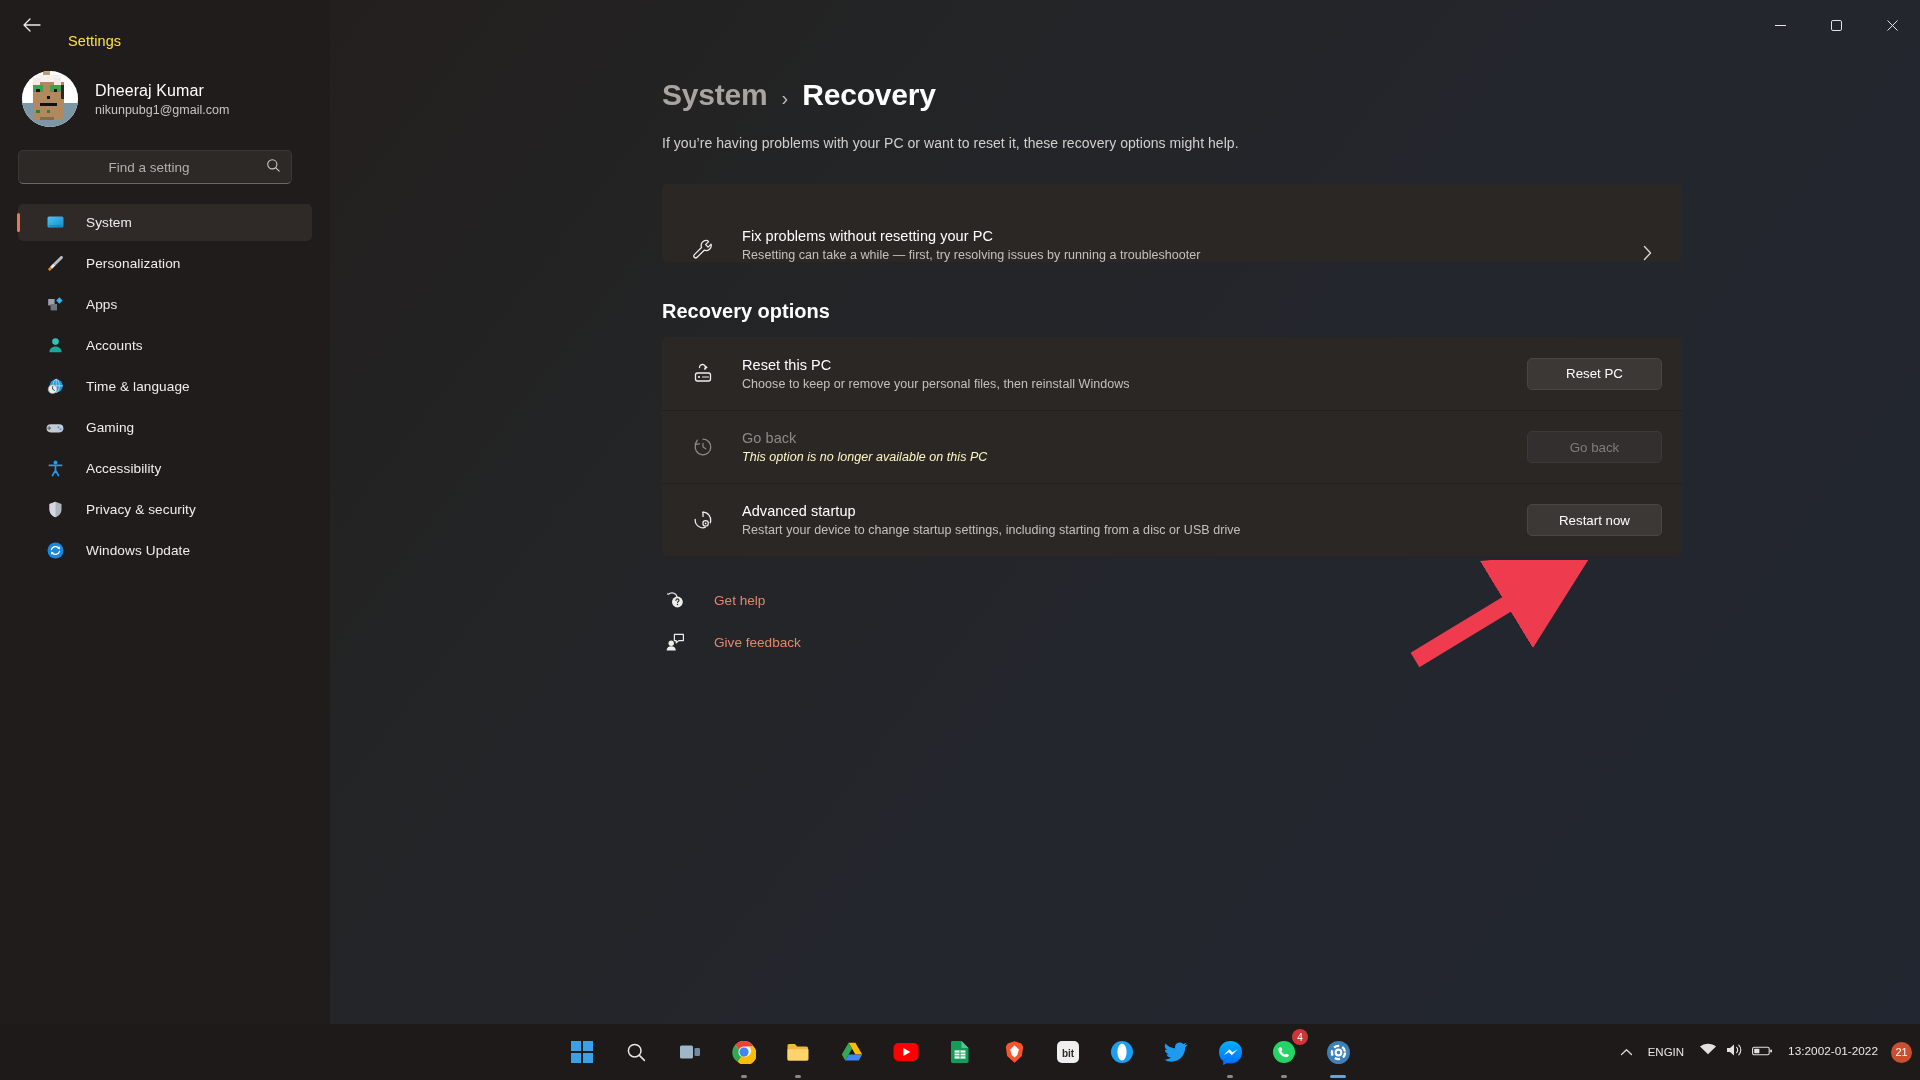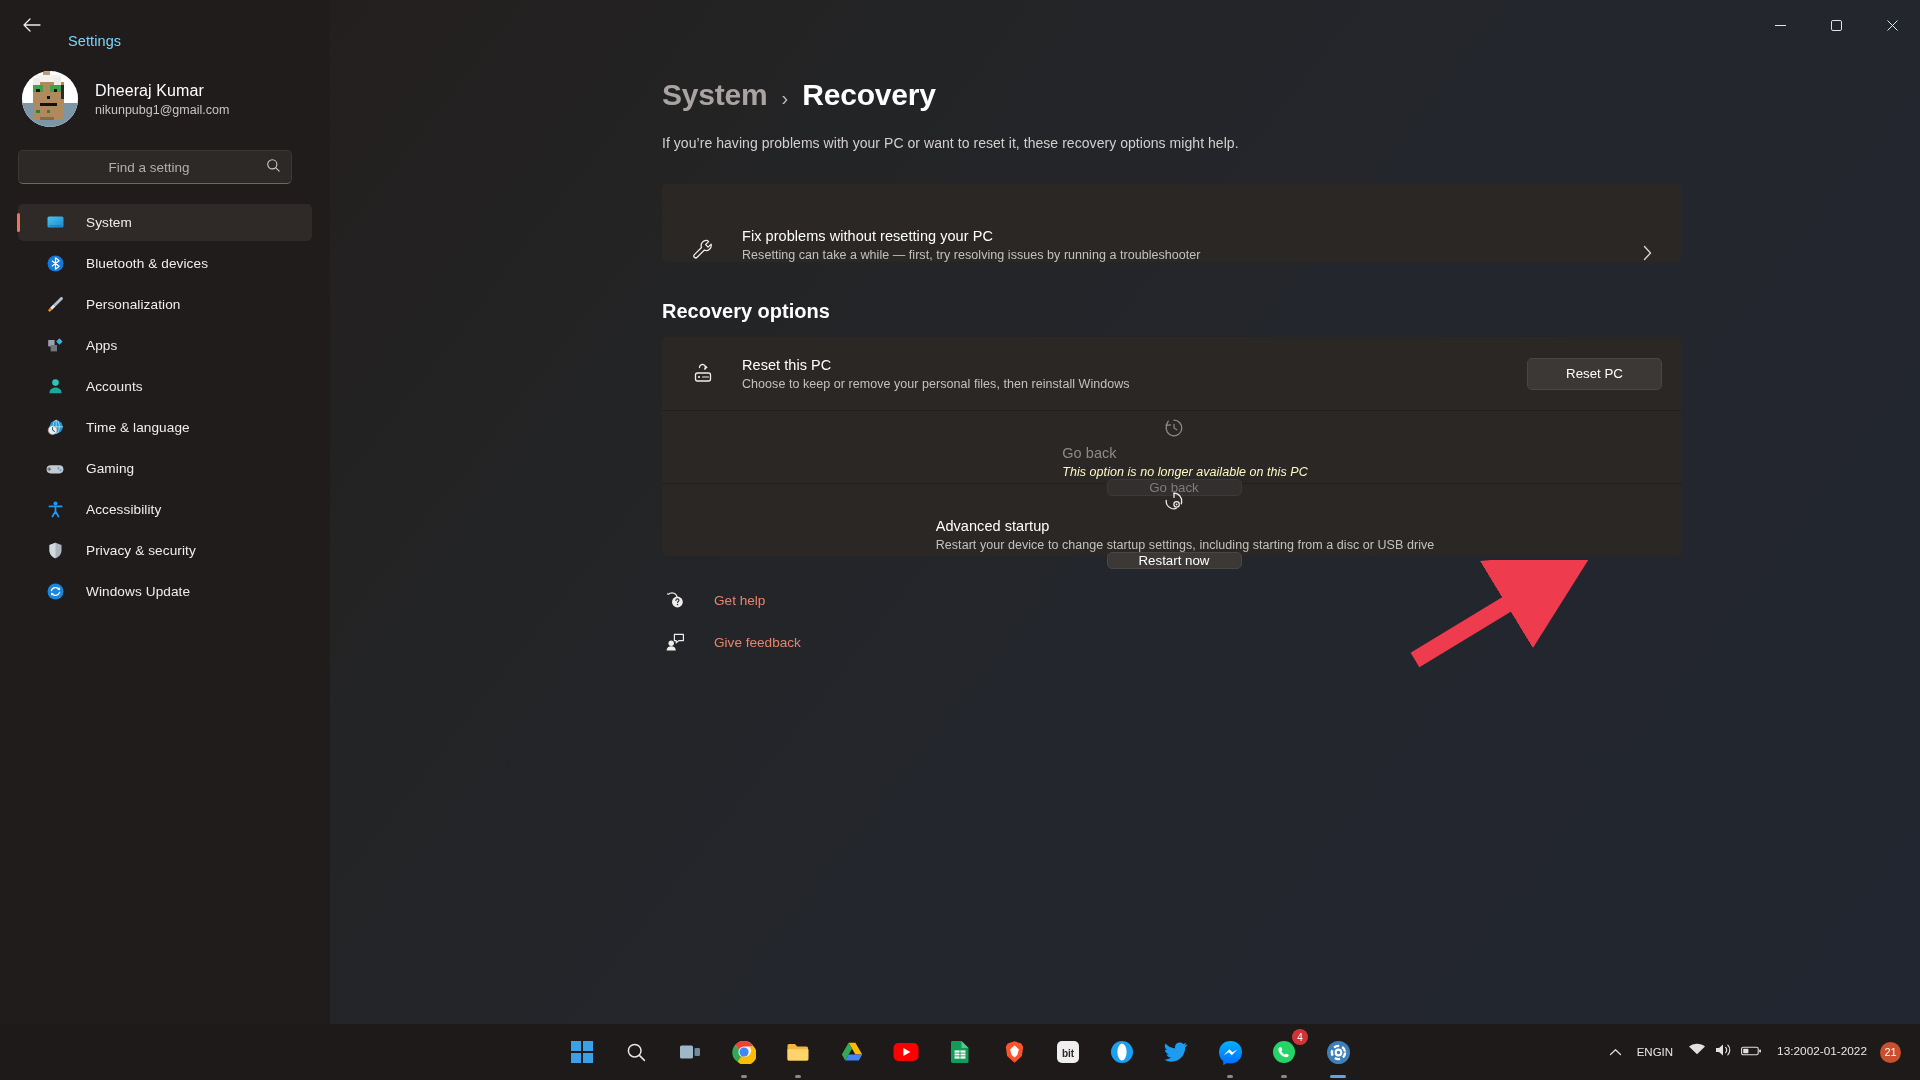--- a/index.html
+++ b/index.html
@@ -17,21 +17,21 @@
   
   #titlebar {
     position:absolute; top:0; left:0; right:0; height:50px;
     display:flex; align-items:center; z-index:40;
   }
   #back-btn {
     width:42px; height:34px; margin-left:10px;
     display:flex; align-items:center; justify-content:center;
     border-radius:5px; cursor:pointer;
   }
-  #app-title { margin-left:16px; font-size:14.5px; color:#7dd3fc; letter-spacing:.1px;margin-top:32px; }
+  #app-title { margin-left:16px; font-size:14.5px; color:#fde047; letter-spacing:.1px;margin-top:32px; }
   #winctl { margin-left:auto; display:flex; height:50px; }
   .wbtn {
     width:56px; height:50px; display:flex; align-items:center; justify-content:center;
     cursor:pointer;
   }
 
   
   #sidebar {
     width:330px; flex:0 0 330px; padding-top:50px;
     background:#201c1b; position:relative; z-index:20;
@@ -110,21 +110,21 @@
   }
 
   #opt-group { margin-top:14px; }
   .opt-row {
     margin-left:332px; width:1020px; height:73px;
     background:#2b2725; display:flex; align-items:center;
     padding:0 20px 0 24px;
   }
   .opt-row.first { border-radius:5px 5px 0 0; }
   .opt-row.last  { border-radius:0 0 5px 5px; }
-  .opt-row + .opt-row { border-top:1px solid #241f1e;flex-direction:column; }
+  .opt-row + .opt-row { border-top:1px solid #241f1e; }
   .opt-row.disabled .card-title { color:#8e8a88; }
   .opt-row.disabled .card-sub { color:#fef9c3;font-style:italic; }
 
   .act-btn {
     min-width:135px; height:32px; padding:0 16px;
     background:#3b3836; border:1px solid #4a4644;
     border-radius:5px; color:#ffffff; font-size:13.3px;
     font-family:inherit; cursor:pointer;
     display:flex; align-items:center; justify-content:center;
   }
@@ -160,21 +160,21 @@
   .tb-app.running::after {
     content:""; position:absolute; bottom:-4px; left:50%; transform:translateX(-50%);
     width:6px; height:3px; border-radius:2px; background:#8c8885;
   }
   .tb-badge {
     position:absolute; top:-1px; right:-2px; min-width:16px; height:16px;
     border-radius:8px; background:#d13438; color:#fff; font-size:10px;
     display:flex; align-items:center; justify-content:center; padding:0 4px;
   }
   #tb-right {
-    position:absolute; right:11px; height:40px; display:flex; align-items:center; padding-right:8px;
+    position:absolute; right:0; height:40px; display:flex; align-items:center; padding-right:8px;
   }
   .tr-item { display:flex; align-items:center; padding:0 7px; height:40px; border-radius:5px; cursor:pointer; }
   #lang { line-height:1.05; text-align:center; font-size:11.5px; color:#e8e6e5; padding:0 8px; }
   #clock { text-align:right; font-size:11.8px; color:#e8e6e5; line-height:1.35; padding:0 8px; }
   #notif-dot {
     width:21px; height:21px; border-radius:50%; background:#c94f2e;
     color:#fff; font-size:11px; display:flex; align-items:center; justify-content:center;
     margin-left:5px;
   }
 </style>
@@ -262,29 +262,20 @@
                   <stop offset="1" stop-color="#1b89cf"></stop>
                 </linearGradient>
               </defs>
             <rect x="1.5" y="3.5" width="16" height="11" rx="1.6" fill="url(#g-mon)"></rect>
             <rect x="3" y="12" width="13" height="1.6" fill="#157ab8" opacity=".65"></rect>
           </svg>
         </span>
         <span class="nav-label">System</span>
       </div>
 
-      <div class="nav-item">
-        <span class="nav-ico">
-          <svg width="19" height="19" viewBox="0 0 19 19">
-            <circle cx="9.5" cy="9.5" r="8" fill="#1479d8"></circle>
-            <path d="M9.5 3.6v11.8M9.5 3.6l3.6 3.2-7.2 5.4M9.5 15.4l3.6-3.2-7.2-5.4" stroke="#ffffff" stroke-width="1.25" fill="none" stroke-linejoin="round"></path>
-          </svg>
-        </span>
-        <span class="nav-label">Bluetooth &amp; devices</span>
-      </div>
 
 
       <div class="nav-item">
         <span class="nav-ico">
           <svg width="19" height="19" viewBox="0 0 19 19">
             <path d="M16.5 2.4c.6.6.6 1.5 0 2.1l-7.1 7.1-2.1-2.1 7.1-7.1c.6-.6 1.5-.6 2.1 0z" fill="#b9bfc6"></path>
             <path d="M7.3 9.5l2.1 2.1-3.2 3.2-2.1-2.1 3.2-3.2z" fill="#e7ecf1"></path>
             <path d="M4.1 12.7l2.1 2.1-2.6 2.1-1.6-1.6 2.1-2.6z" fill="#f08a24"></path>
           </svg>
         </span>

